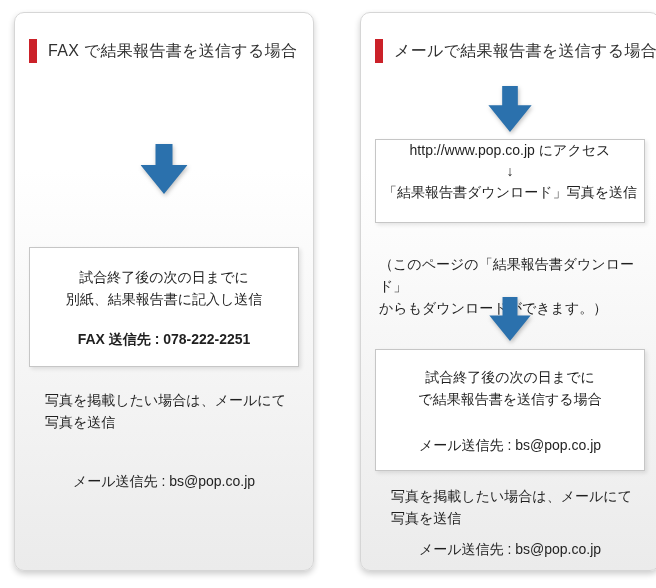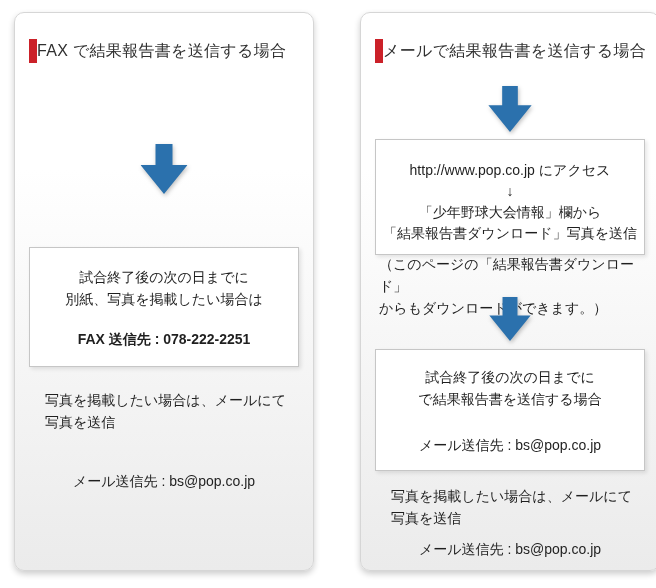--- a/index.html
+++ b/index.html
@@ -15,21 +15,21 @@
     position:absolute; top:12px; width:300px; height:559px;
     border:1px solid #d6d6d6; border-radius:10px;
     background:linear-gradient(180deg,#ffffff 0%,#ffffff 28%,#ebebeb 100%);
     box-shadow:0 3px 6px rgba(0,0,0,0.20);
   }
   .panel.left  { left:14px; }
   .panel.right { left:360px; }
 
   .panel-header { position:absolute; top:26px; left:14px; display:flex; align-items:center; }
   .red-bar { width:8px; height:24px; background:var(--accent-red,#cb2129); flex:0 0 auto; }
-  .panel-title { font-size:16px; font-weight:normal; color:#303030; letter-spacing:0.3px; white-space:nowrap; }
+  .panel-title { font-size:16px; font-weight:normal; color:#303030; margin-left:11px; letter-spacing:0.3px; white-space:nowrap; }
 
   .arrow { position:absolute; left:50%; transform:translateX(-50%); line-height:0;
            filter:drop-shadow(1px 2px 2px rgba(0,0,0,0.25)); }
   .arrow svg { display:block; }
   .arrow path { fill:var(--arrow-blue,#2b71ad); }
 
   .white-box {
     position:absolute; left:14px; right:14px;
     background:#ffffff; border:1px solid #c6c6c6;
     box-shadow:2px 2px 4px rgba(0,0,0,0.10);
@@ -41,21 +41,21 @@
 
   
   .panel.left .arrow-1    { top:131px; }
   .panel.left .result-box { top:234px; height:120px; padding-top:18px; }
   .panel.left .fax-line   { margin-top:18px;font-weight:bold; }
   .panel.left .photo-note { top:376px; left:30px; }
   .panel.left .mail-line  { top:460px; }
 
   
   .panel.right .arrow-1    { top:73px; }
-  .panel.right .access-box { top:126px; height:116px; padding-top:20px; line-height:21px; }
+  .panel.right .access-box { top:126px; height:84px; padding-top:0; line-height:21px; }
   .panel.right .paren-note { top:240px; left:18px; }
   .panel.right .arrow-2    { top:284px; }
   .panel.right .result-box { top:336px; height:122px; padding-top:16px; }
   .panel.right .mail-in-box{ margin-top:24px; }
   .panel.right .photo-note { top:472px; left:30px; }
   .panel.right .mail-line  { top:528px; }
 </style>
 </head>
 <body>
 
@@ -66,21 +66,21 @@
   </div>
 
   <div class="arrow arrow-1">
     <svg width="47" height="50" viewBox="0 0 47 50" aria-hidden="true">
       <path d="M15 0 H32 V21 H47 L23.5 50 L0 21 H15 Z"></path>
     </svg>
   </div>
 
   <div class="white-box result-box">
     <div>試合終了後の次の日までに</div>
-    <div>別紙、写真を掲載したい場合は</div>
+    <div>別紙、結果報告書に記入し送信</div>
     <div class="fax-line">FAX 送信先 : 078-222-2251</div>
   </div>
 
   <div class="note photo-note">
     <div>写真を掲載したい場合は、メールにて</div>
     <div>写真を送信</div>
   </div>
 
   <div class="center-line mail-line">メール送信先 : bs@pop.co.jp</div>
 </section>
@@ -93,21 +93,20 @@
 
   <div class="arrow arrow-1">
     <svg width="46" height="46" viewBox="0 0 47 50" aria-hidden="true">
       <path d="M15 0 H32 V21 H47 L23.5 50 L0 21 H15 Z"></path>
     </svg>
   </div>
 
   <div class="white-box access-box">
     <div>http://www.pop.co.jp にアクセス</div>
     <div>↓</div>
-    <div>「少年野球大会情報」欄から</div>
     <div>「結果報告書ダウンロード」写真を送信</div>
   </div>
 
   <div class="note paren-note">
     <div>（このページの「結果報告書ダウンロード」</div>
     <div>からもダウンロードができます。）</div>
   </div>
 
   <div class="arrow arrow-2">
     <svg width="46" height="44" viewBox="0 0 47 50" aria-hidden="true">

